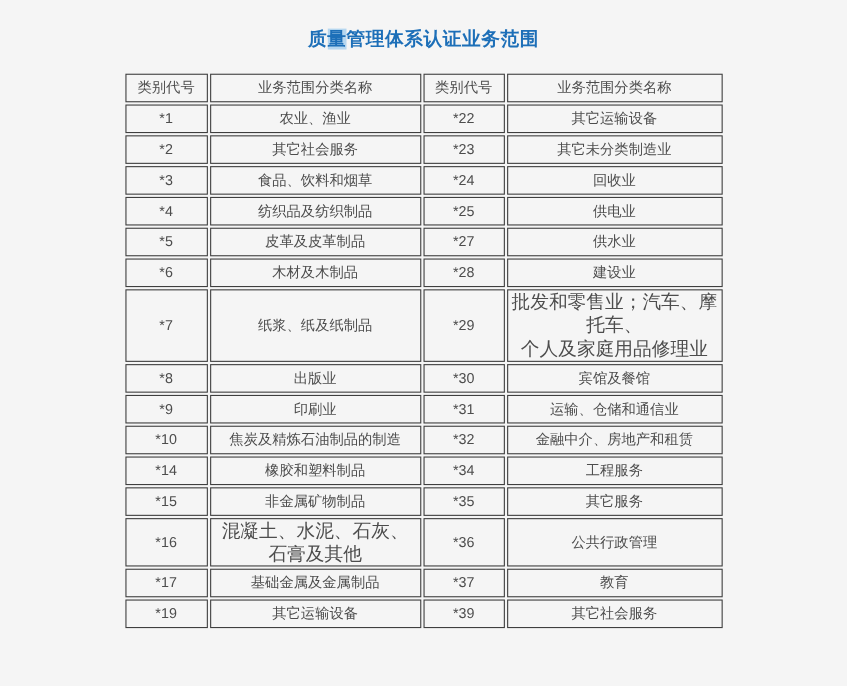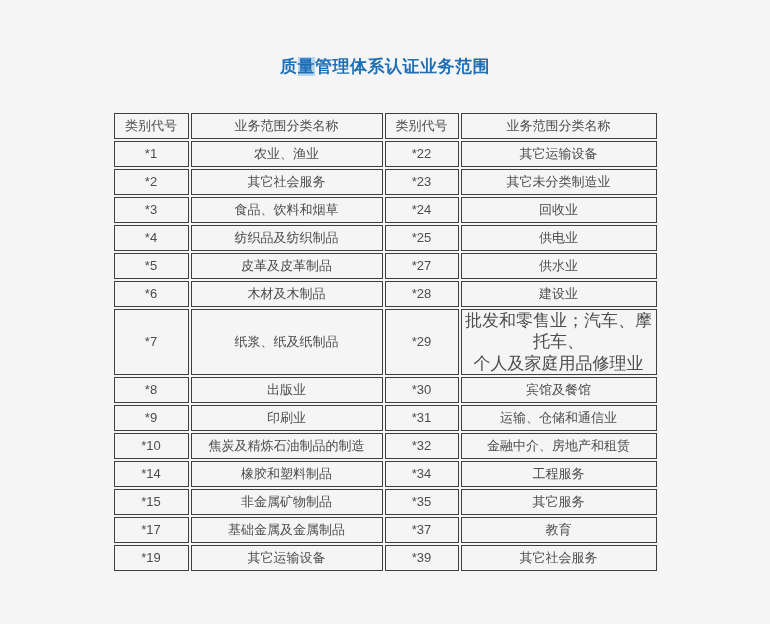--- a/index.html
+++ b/index.html
@@ -5,33 +5,33 @@
   html, body { margin: 0; padding: 0; }
   body {
     width: 770px;
     height: 624px;
     background: #f5f5f5;
     font-family: "Liberation Sans", sans-serif;
     color: #4d4d4d;
     overflow: hidden;
   }
   .page-title {
-    margin: 16px;
-    padding-top: 39px;
+    margin: 0;
+    padding-top: 24px;
     text-align: center;
     font-size: 17px;
     font-weight: bold;
     color: #1d6fb8;
     letter-spacing: 0.5px;
   }
   .title-hl {
     background: #b5d6ef;
   }
   table.scope-table {
-    margin: 33px auto 0 auto;
+    margin: 18px auto 0 auto;
     border-collapse: separate;
     border-spacing: 2px;
     table-layout: fixed;
   }
   .scope-table th, .scope-table td {
     box-sizing: border-box;
     border: 1px solid #3f3f3f;
     height: 26px;
     padding: 0 3px;
     text-align: center;
@@ -135,20 +135,26 @@
         <td>*34</td>
         <td>工程服务</td>
       </tr>
       <tr>
         <td>*15</td>
         <td>非金属矿物制品</td>
         <td>*35</td>
         <td>其它服务</td>
       </tr>
       <tr>
+        <td>*16</td>
+        <td class="small">混凝土、水泥、石灰、石膏及其他</td>
+        <td>*36</td>
+        <td>公共行政管理</td>
+      </tr>
+      <tr>
         <td>*17</td>
         <td>基础金属及金属制品</td>
         <td>*37</td>
         <td>教育</td>
       </tr>
       <tr>
         <td>*19</td>
         <td>其它运输设备</td>
         <td>*39</td>
         <td>其它社会服务</td>

